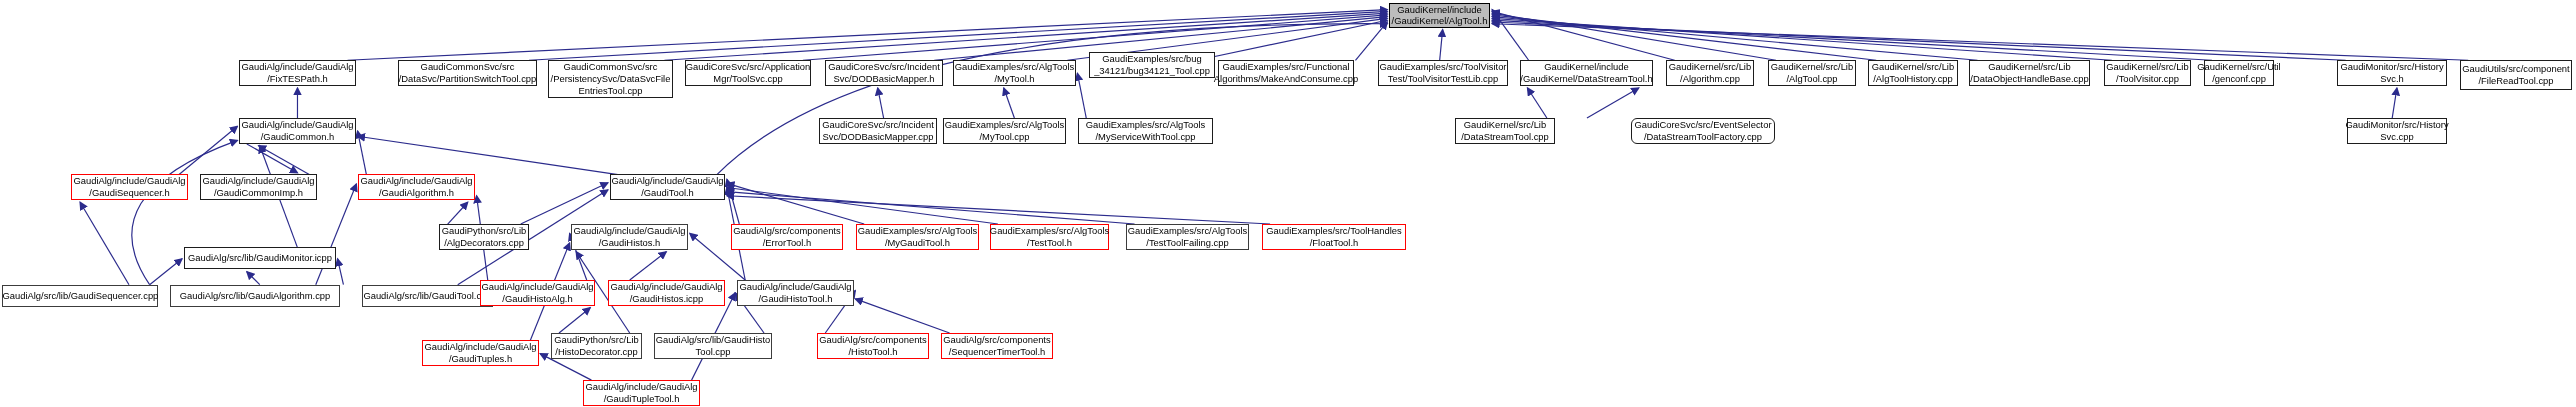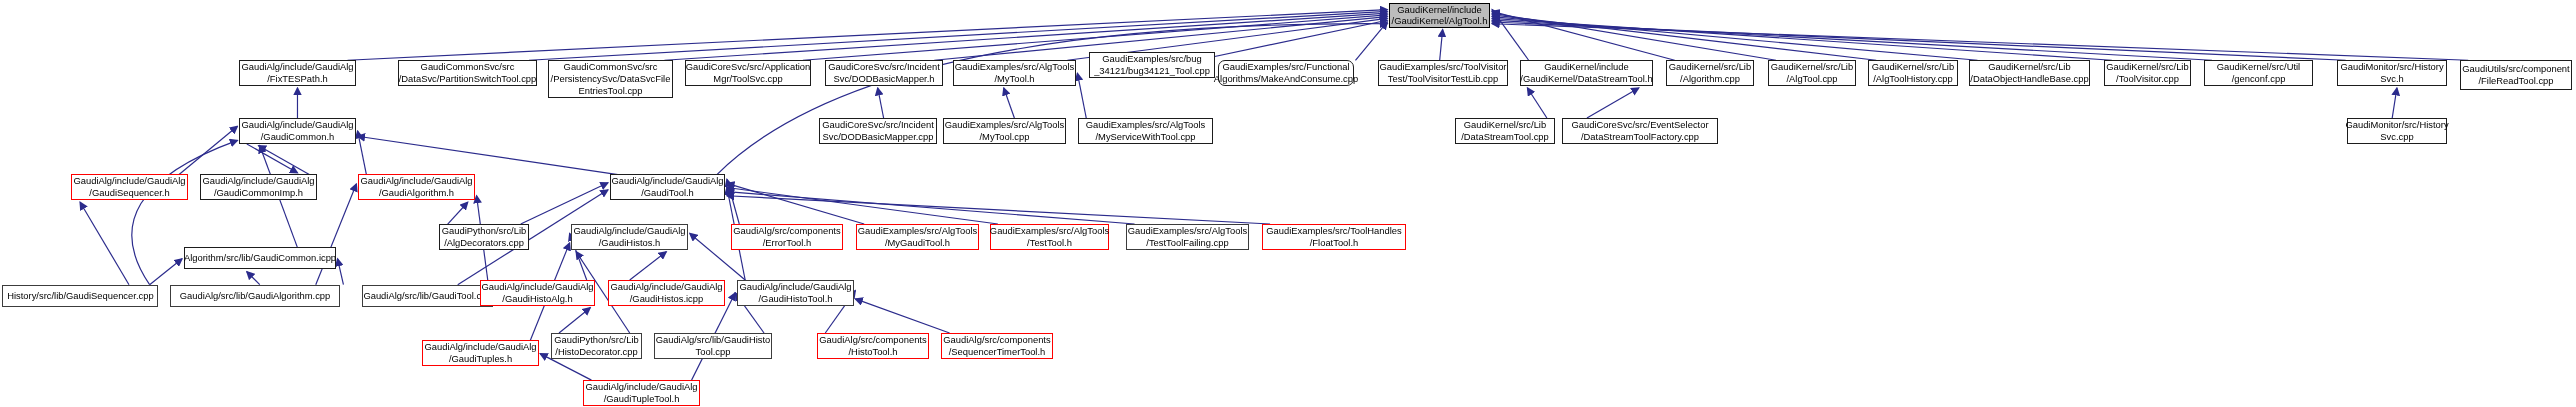--- a/index.html
+++ b/index.html
@@ -95,80 +95,80 @@
 /PersistencySvc/DataSvcFile
 EntriesTool.cpp</div>
     <div class="node normal" style="left: 685px; top: 60px; width: 126px; height: 26px;">GaudiCoreSvc/src/Application
 Mgr/ToolSvc.cpp</div>
     <div class="node normal" style="left: 825px; top: 60px; width: 118px; height: 26px;">GaudiCoreSvc/src/Incident
 Svc/DODBasicMapper.h</div>
     <div class="node normal" style="left: 953px; top: 60px; width: 123px; height: 26px;">GaudiExamples/src/AlgTools
 /MyTool.h</div>
     <div class="node normal" style="left: 1089px; top: 52px; width: 126px; height: 26px;">GaudiExamples/src/bug
 _34121/bug34121_Tool.cpp</div>
-    <div class="node normal" style="left: 1218px; top: 60px; width: 136px; height: 26px; border-radius: 7px;">GaudiExamples/src/Functional
+    <div class="node normal" style="left: 1218px; top: 60px; width: 136px; height: 26px;">GaudiExamples/src/Functional
 Algorithms/MakeAndConsume.cpp</div>
     <div class="node normal" style="left: 1378px; top: 60px; width: 130px; height: 26px;">GaudiExamples/src/ToolVisitor
 Test/ToolVisitorTestLib.cpp</div>
     <div class="node normal" style="left: 1520px; top: 60px; width: 133px; height: 26px;">GaudiKernel/include
 /GaudiKernel/DataStreamTool.h</div>
     <div class="node normal" style="left: 1666px; top: 60px; width: 88px; height: 26px;">GaudiKernel/src/Lib
 /Algorithm.cpp</div>
     <div class="node normal" style="left: 1768px; top: 60px; width: 88px; height: 26px;">GaudiKernel/src/Lib
 /AlgTool.cpp</div>
     <div class="node normal" style="left: 1868px; top: 60px; width: 90px; height: 26px;">GaudiKernel/src/Lib
 /AlgToolHistory.cpp</div>
     <div class="node normal" style="left: 1969px; top: 60px; width: 121px; height: 26px;">GaudiKernel/src/Lib
 /DataObjectHandleBase.cpp</div>
     <div class="node normal" style="left: 2104px; top: 60px; width: 87px; height: 26px;">GaudiKernel/src/Lib
 /ToolVisitor.cpp</div>
-    <div class="node normal" style="left: 2204px; top: 60px; width: 109px; height: 26px;">GaudiKernel/src/Util
+    <div class="node normal" style="left: 2204px; top: 60px; width: 70px; height: 26px;">GaudiKernel/src/Util
 /genconf.cpp</div>
     <div class="node normal" style="left: 2337px; top: 60px; width: 110px; height: 26px;">GaudiMonitor/src/History
 Svc.h</div>
     <div class="node normal" style="left: 2460px; top: 60px; width: 112px; height: 30px;">GaudiUtils/src/component
 /FileReadTool.cpp</div>
     <div class="node normal" style="left: 239px; top: 118px; width: 117px; height: 26px;">GaudiAlg/include/GaudiAlg
 /GaudiCommon.h</div>
     <div class="node normal" style="left: 819px; top: 118px; width: 118px; height: 26px;">GaudiCoreSvc/src/Incident
 Svc/DODBasicMapper.cpp</div>
     <div class="node normal" style="left: 943px; top: 118px; width: 123px; height: 26px;">GaudiExamples/src/AlgTools
 /MyTool.cpp</div>
     <div class="node normal" style="left: 1078px; top: 118px; width: 135px; height: 26px;">GaudiExamples/src/AlgTools
 /MyServiceWithTool.cpp</div>
     <div class="node normal" style="left: 1455px; top: 118px; width: 100px; height: 26px;">GaudiKernel/src/Lib
 /DataStreamTool.cpp</div>
-    <div class="node normal" style="left: 1562px; top: 118px; width: 156px; height: 26px;">GaudiCoreSvc/src/EventSelector
+    <div class="node normal" style="left: 1631px; top: 118px; width: 144px; height: 26px; border-radius: 6px;">GaudiCoreSvc/src/EventSelector
 /DataStreamToolFactory.cpp</div>
     <div class="node normal" style="left: 2347px; top: 118px; width: 100px; height: 26px;">GaudiMonitor/src/History
 Svc.cpp</div>
     <div class="node truncated" style="left: 71px; top: 174px; width: 117px; height: 26px;">GaudiAlg/include/GaudiAlg
 /GaudiSequencer.h</div>
     <div class="node normal" style="left: 200px; top: 174px; width: 117px; height: 26px;">GaudiAlg/include/GaudiAlg
 /GaudiCommonImp.h</div>
     <div class="node truncated" style="left: 358px; top: 174px; width: 117px; height: 26px;">GaudiAlg/include/GaudiAlg
 /GaudiAlgorithm.h</div>
     <div class="node normal" style="left: 610px; top: 174px; width: 115px; height: 26px;">GaudiAlg/include/GaudiAlg
 /GaudiTool.h</div>
-    <div class="node normal" style="left: 184px; top: 247px; width: 152px; height: 22.4px;">Algorithm/src/lib/GaudiCommon.icpp</div>
+    <div class="node normal" style="left: 184px; top: 247px; width: 152px; height: 22.4px;">GaudiAlg/src/lib/GaudiMonitor.icpp</div>
     <div class="node normal" style="left: 439px; top: 224px; width: 90px; height: 26px;">GaudiPython/src/Lib
 /AlgDecorators.cpp</div>
     <div class="node bold" style="left: 571px; top: 224px; width: 117px; height: 26px;">GaudiAlg/include/GaudiAlg
 /GaudiHistos.h</div>
     <div class="node truncated" style="left: 731px; top: 224px; width: 112px; height: 26px;">GaudiAlg/src/components
 /ErrorTool.h</div>
     <div class="node truncated" style="left: 856px; top: 224px; width: 123px; height: 26px;">GaudiExamples/src/AlgTools
 /MyGaudiTool.h</div>
     <div class="node truncated" style="left: 990px; top: 224px; width: 119px; height: 26px;">GaudiExamples/src/AlgTools
 /TestTool.h</div>
     <div class="node bold" style="left: 1126px; top: 224px; width: 123px; height: 26px;">GaudiExamples/src/AlgTools
 /TestToolFailing.cpp</div>
     <div class="node truncated" style="left: 1262px; top: 224px; width: 144px; height: 26px;">GaudiExamples/src/ToolHandles
 /FloatTool.h</div>
-    <div class="node bold" style="left: 2.4px; top: 285px; width: 156px; height: 22.4px;">History/src/lib/GaudiSequencer.cpp</div>
+    <div class="node bold" style="left: 2.4px; top: 285px; width: 156px; height: 22.4px;">GaudiAlg/src/lib/GaudiSequencer.cpp</div>
     <div class="node bold" style="left: 170px; top: 285px; width: 170px; height: 22.4px;">GaudiAlg/src/lib/GaudiAlgorithm.cpp</div>
     <div class="node bold" style="left: 335px; top: 285px; width: 131px; height: 22.4px; margin-left: 27px;">GaudiAlg/src/lib/GaudiTool.cpp</div>
     <div class="node truncated" style="left: 480px; top: 280px; width: 115px; height: 26px;">GaudiAlg/include/GaudiAlg
 /GaudiHistoAlg.h</div>
     <div class="node truncated" style="left: 608px; top: 280px; width: 117px; height: 26px;">GaudiAlg/include/GaudiAlg
 /GaudiHistos.icpp</div>
     <div class="node bold" style="left: 737px; top: 280px; width: 117px; height: 26px;">GaudiAlg/include/GaudiAlg
 /GaudiHistoTool.h</div>
     <div class="node truncated" style="left: 422px; top: 340px; width: 117px; height: 26px;">GaudiAlg/include/GaudiAlg
 /GaudiTuples.h</div>

